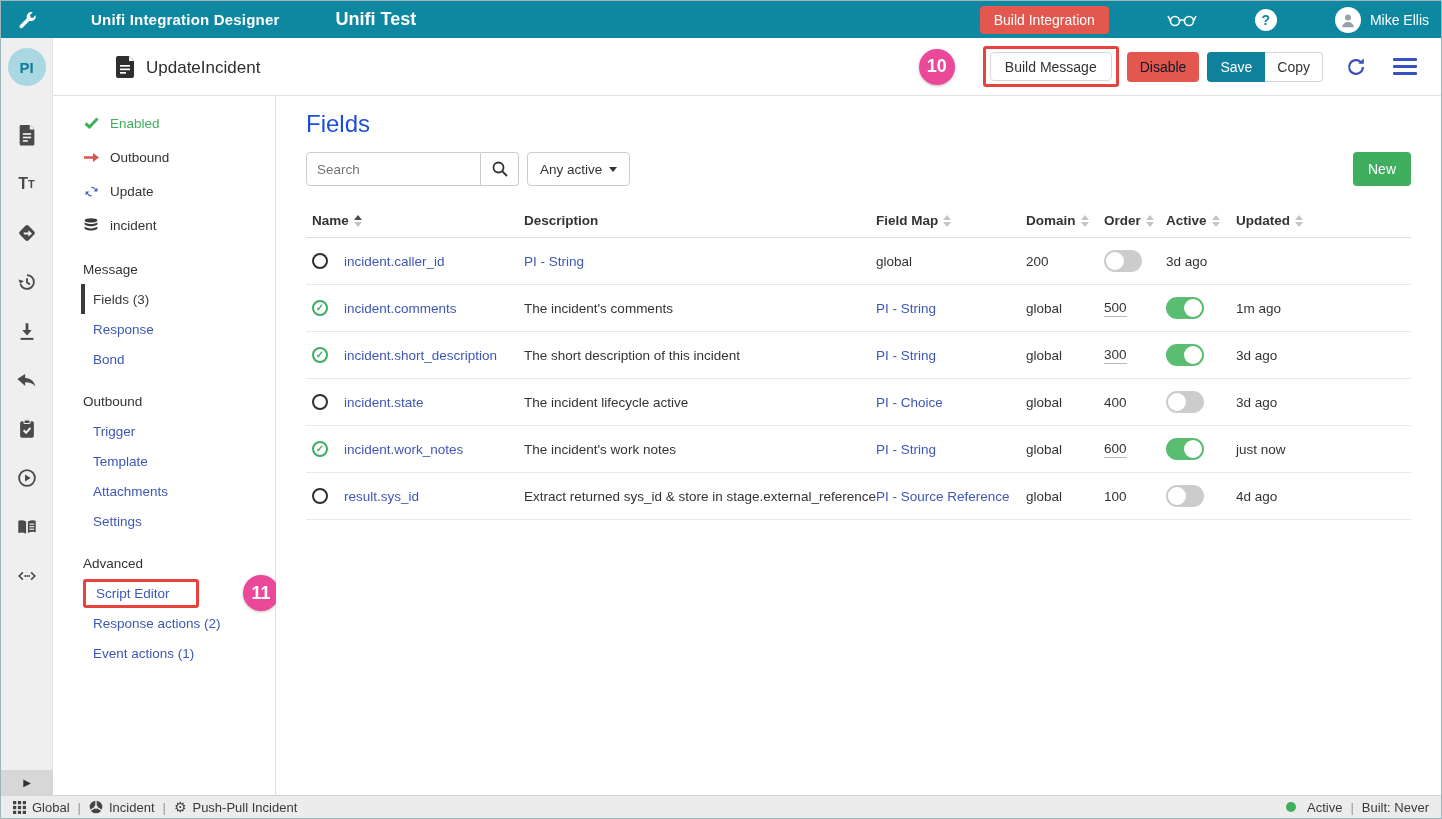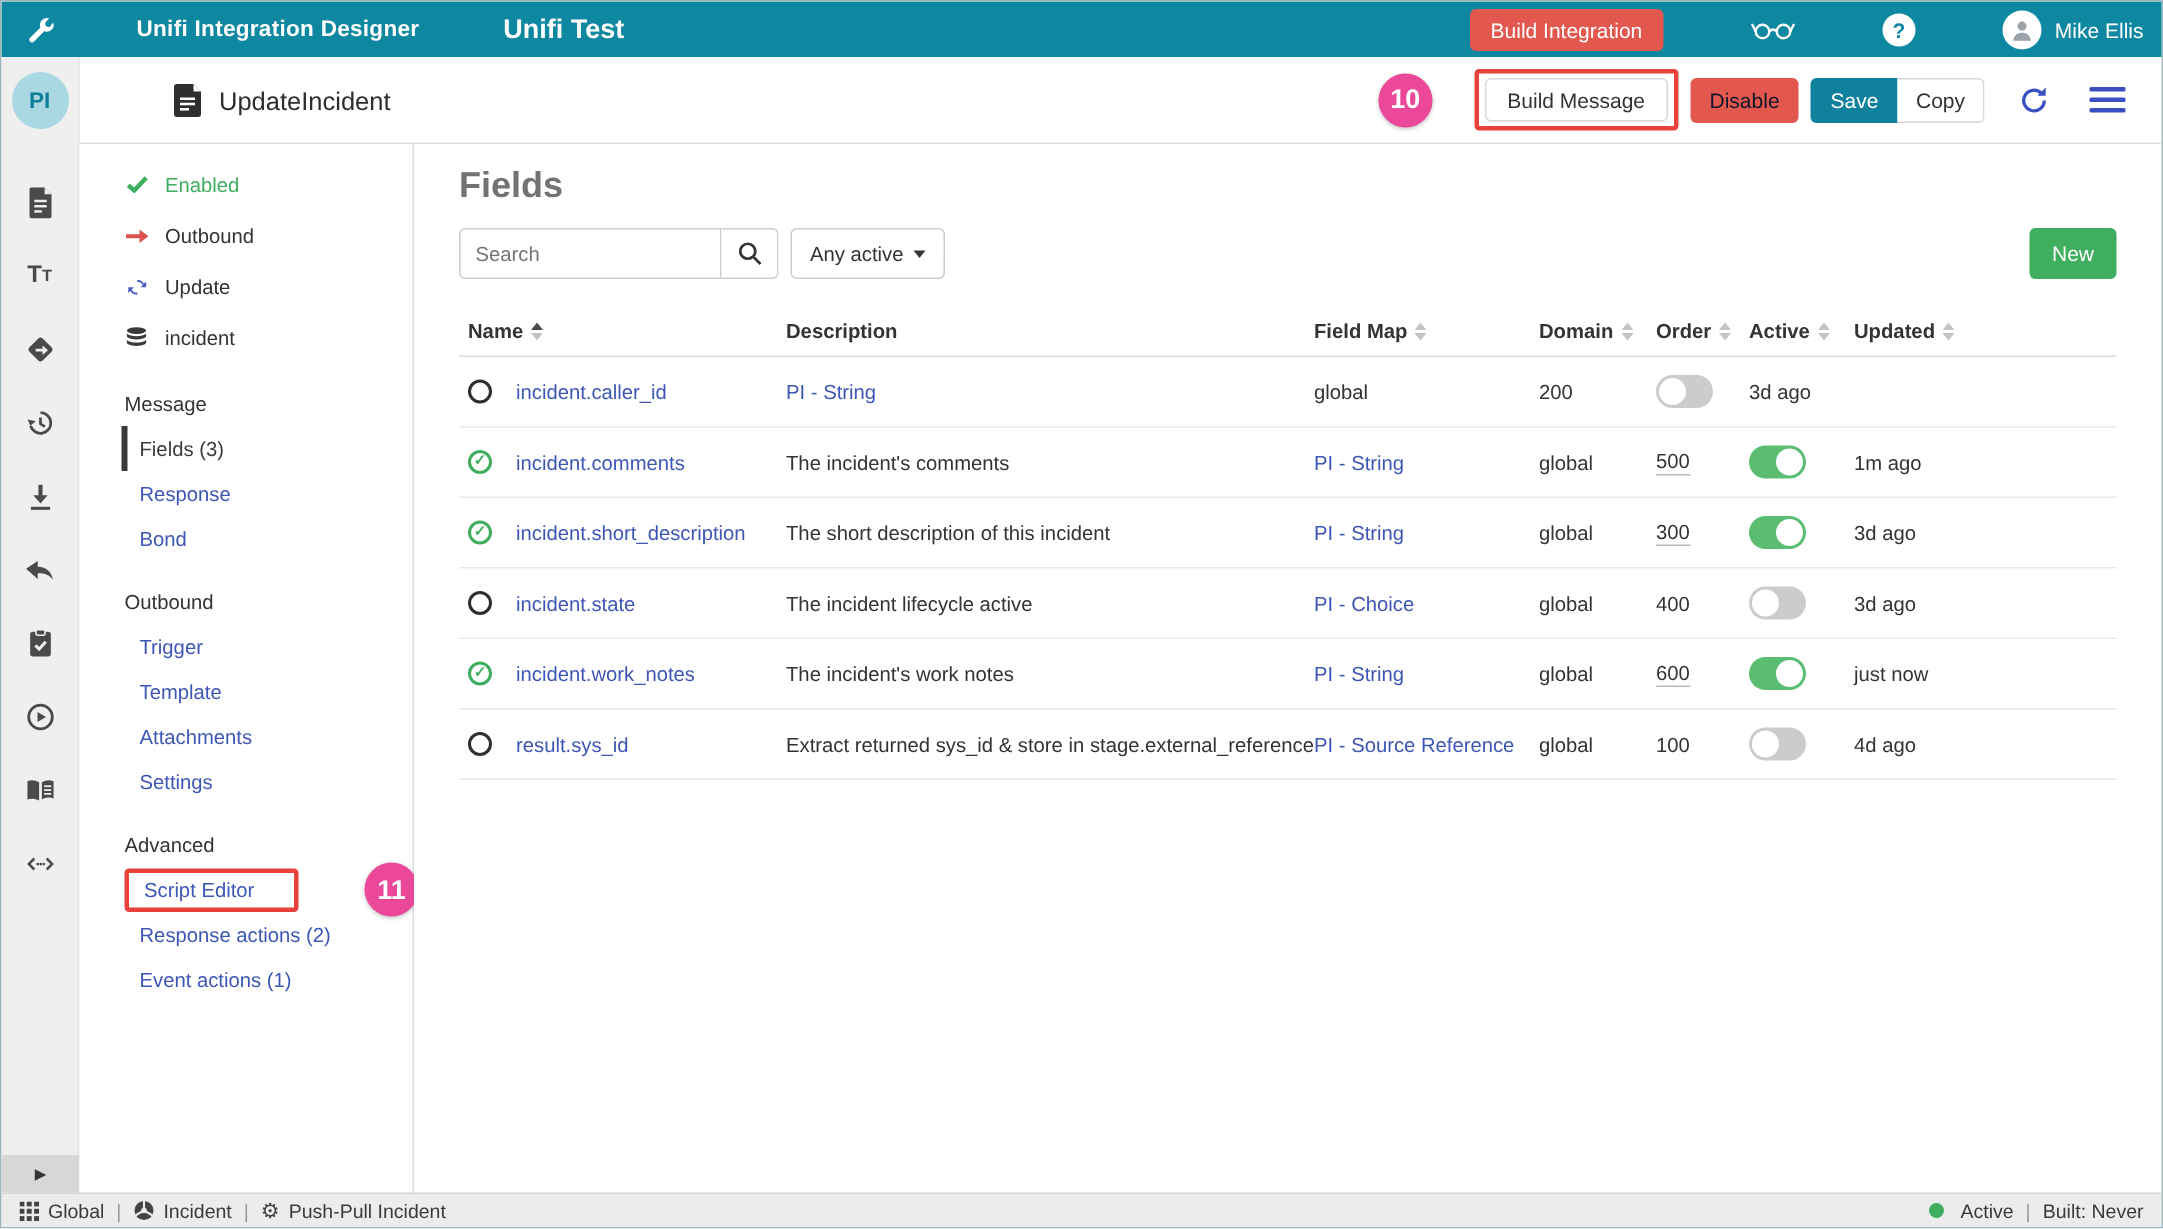--- a/index.html
+++ b/index.html
@@ -53,21 +53,21 @@
   .sidenav .top-item .ic { width:16px; display:flex; justify-content:center; }
   .sidenav .top-item.enabled { color:#3fae5e; }
   .sec-title { padding-left:30px; height:30px; display:flex; align-items:center; color:#333; margin-top:12px; }
   .sec-item { height:30px; display:flex; align-items:center; padding-left:40px; color:#3e57b5; cursor:pointer; position:relative; }
   .sec-item.selected { color:#3a3a3a; padding-left:0; margin-left:28px; border-left:4px solid #3a3a3a; padding-left:8px; }
   .sec-item .annotation-inline { border:3px solid #e8423c; border-radius:3px; padding:4px 26px 4px 10px; margin-left:-10px; }
   .sec-item .badge { position:absolute; left:190px; top:-3px; }
 
   
   .main { position:absolute; top:95px; left:275px; right:0; bottom:23px; background:#fff; padding:0 30px; overflow:hidden; }
-  .main h1 { font-size:24px; font-weight:700; color:#737373; margin-top:14px; }
+  .main h1 { font-size:24px; font-weight:400; color:#1d4ed8; margin-top:14px; }
   .controls { display:flex; align-items:center; margin-top:14px; }
   .search-group { display:flex; }
   .search-input { width:175px; height:34px; border:1px solid #ccc; border-radius:4px 0 0 4px; padding:0 10px; font-size:13.5px; color:#555; outline:none; font-family:inherit; }
   .search-btn { width:38px; height:34px; border:1px solid #ccc; border-left:none; border-radius:0 4px 4px 0; background:#fff; display:flex; align-items:center; justify-content:center; cursor:pointer; }
   .filter-btn { height:34px; margin-left:8px; background:#fff; border:1px solid #ccc; border-radius:4px; font-size:13.5px; color:#333; padding:0 12px; display:flex; align-items:center; gap:7px; cursor:pointer; }
   .filter-btn .dcaret { width:0; height:0; border-left:4px solid transparent; border-right:4px solid transparent; border-top:5px solid #333; }
   .controls .spacer { flex:1; }
   .btn-new { background:#3fae5e; color:#fff; font-size:14px; height:34px; padding:0 15px; border-radius:4px; }
 
   

